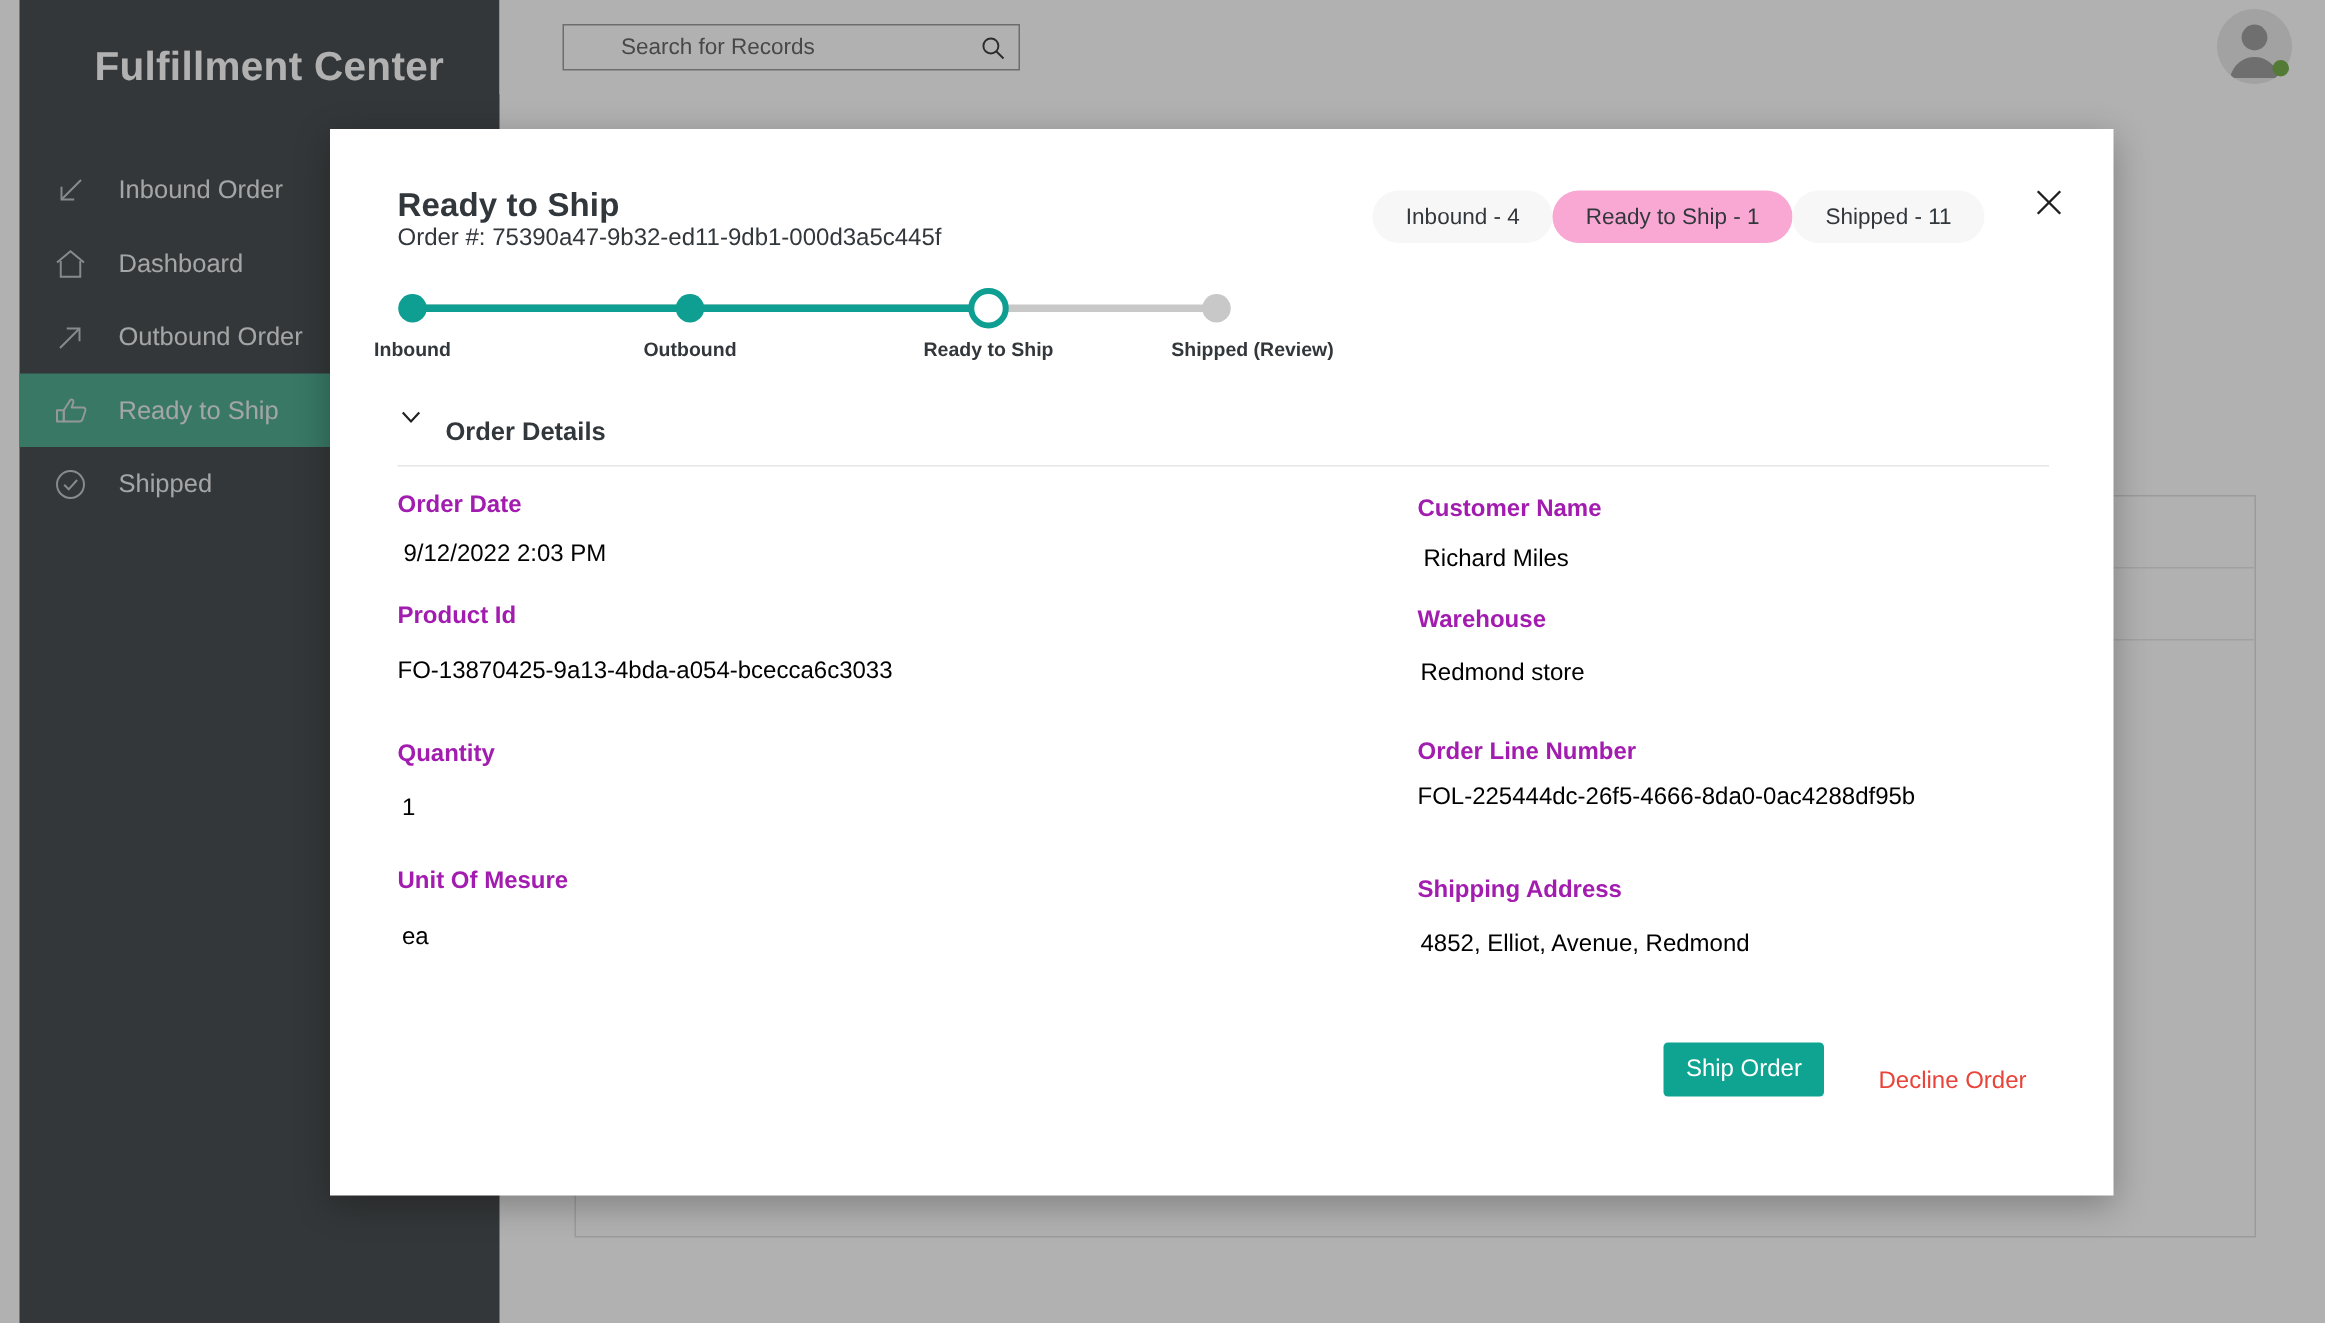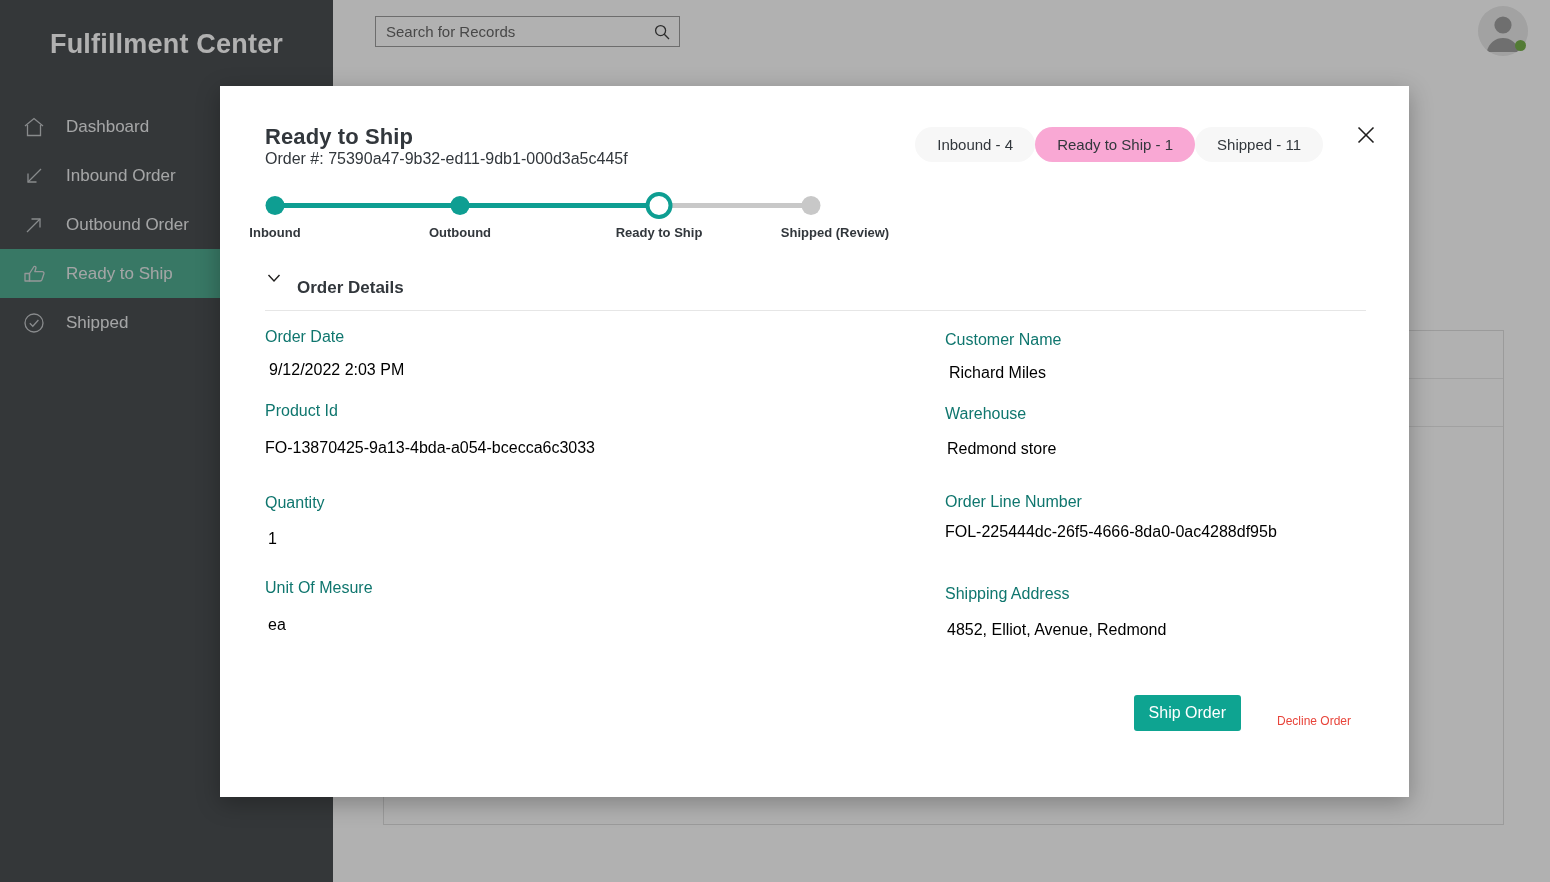--- a/index.html
+++ b/index.html
@@ -7,21 +7,21 @@
     width: 1550px; height: 882px;
     overflow: hidden;
     font-family: "Liberation Sans", sans-serif;
     background: #ffffff;
   }
 
   #app { position: relative; width: 1550px; height: 882px; }
 
   
   .sidebar {
-    position: absolute; left: 0; top: 0;
+    position: absolute; left: 13px; top: 0;
     width: 333px; height: 882px;
     background: #292d31;
   }
   .brand {
     height: 88px;
     display: flex; align-items: center; justify-content: center;
     color: #ffffff;
     font-size: 27px; font-weight: bold;
     letter-spacing: .2px;
   }
@@ -52,21 +52,21 @@
     background: #ffffff;
     display: flex; align-items: center;
     padding: 0 26px 0 42px;
     position: relative;
   }
   .searchbox {
     position: relative;
     width: 305px; height: 31px;
     border: 1px solid #8a8a8a;
     background: #ffffff;
-    display: flex; align-items: center;
+    display: flex; align-items: center; padding-left: 28px;
   }
   .searchbox input {
     border: 0; outline: 0;
     font-family: "Liberation Sans", sans-serif;
     font-size: 15px; color: #323130;
     background: transparent;
     width: 100%;
     padding: 0 34px 0 10px;
     height: 100%;
   }
@@ -193,75 +193,75 @@
     margin-top: 12px;
     width: 1101px; height: 1px;
     background: #e6e6e6;
   }
 
   .cols { display: flex; margin-top: 16px; }
   .col-left { width: 680px; }
   .col-right { width: 420px; }
   .field { margin-bottom: 4px; }
   .f-label {
-    font-size: 16px; font-weight: normal; color: #0f766e;
+    font-size: 16px; font-weight: bold; color: #a21caf;
     line-height: 1.25;
   }
   .f-value {
     font-size: 16px; color: #000000;
     line-height: 1.3;
   }
 
   .actions {
     position: absolute; right: 58px; bottom: 66px;
     display: flex; align-items: center; gap: 36px;
   }
   .btn-primary {
     background: #0ea491; color: #ffffff;
     border: 0; border-radius: 3px;
     font-family: "Liberation Sans", sans-serif;
     font-size: 16px;
     padding: 9px 15px;
     cursor: pointer;
   }
   .btn-link {
-    color: #e8443a; font-size: 12px;
+    color: #e8443a; font-size: 16px;
     background: transparent; border: 0;
     font-family: "Liberation Sans", sans-serif;
     cursor: pointer;
     margin-top: 16px;
   }
 </style>
 </head>
 <body>
 
 <div id="app">
 
   <div class="sidebar">
     <div class="brand">Fulfillment Center</div>
     <div class="nav">
+
+      <div class="nav-item">
+        <span class="ico">
+          <svg width="24" height="24" viewBox="0 0 24 24" fill="none" stroke="#b9bdc0" stroke-width="1.3">
+            <path d="M19 5 L6 18"></path>
+              <path d="M6 9.5 V18 H14.5"></path>
+          </svg>
+        </span>
+        <span class="nav-label">Inbound Order</span>
+      </div>
 
       <div class="nav-item">
         <span class="ico">
           <svg width="24" height="24" viewBox="0 0 24 24" fill="none" stroke="#b9bdc0" stroke-width="1.3">
             <path d="M3 11 L12 3.5 L21 11"></path>
               <path d="M5.5 10 V20.5 H18.5 V10"></path>
           </svg>
         </span>
         <span class="nav-label">Dashboard</span>
-      </div>
-
-      <div class="nav-item">
-        <span class="ico">
-          <svg width="24" height="24" viewBox="0 0 24 24" fill="none" stroke="#b9bdc0" stroke-width="1.3">
-            <path d="M19 5 L6 18"></path>
-              <path d="M6 9.5 V18 H14.5"></path>
-          </svg>
-        </span>
-        <span class="nav-label">Inbound Order</span>
       </div>
 
       <div class="nav-item">
         <span class="ico">
           <svg width="24" height="24" viewBox="0 0 24 24" fill="none" stroke="#b9bdc0" stroke-width="1.3">
             <path d="M5 19 L18 6"></path>
               <path d="M9.5 6 H18 V14.5"></path>
           </svg>
         </span>
         <span class="nav-label">Outbound Order</span>

